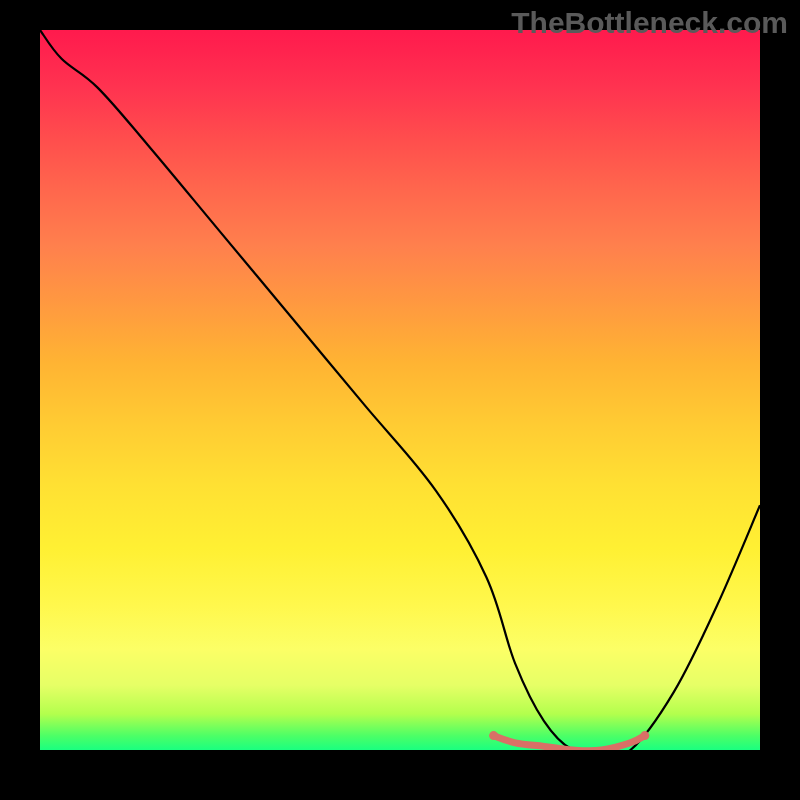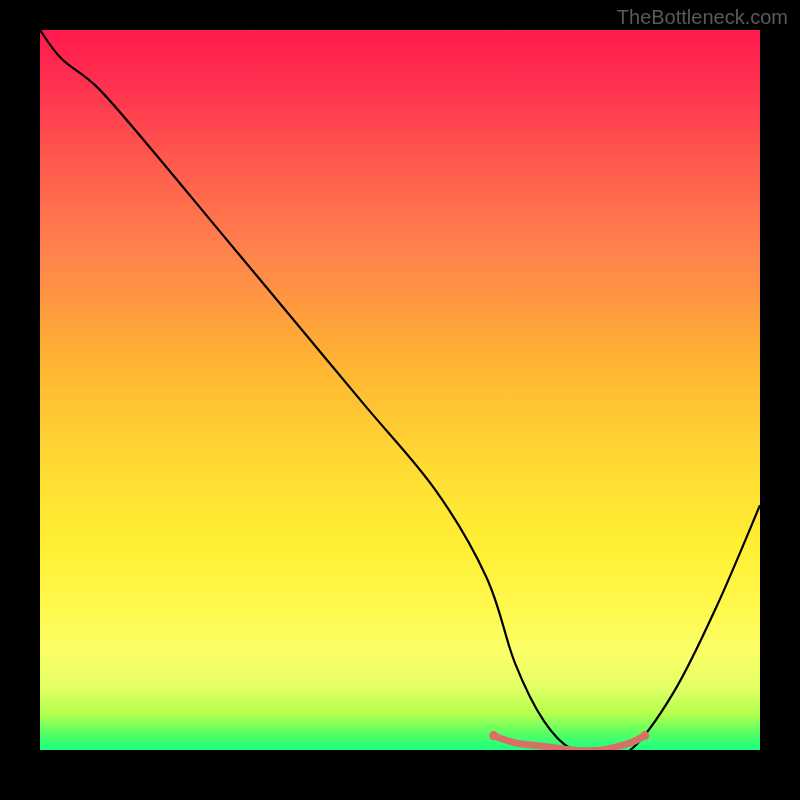--- a/index.html
+++ b/index.html
@@ -9,22 +9,22 @@
     background: #000;
     position: relative;
     font-family: Arial, sans-serif;
     overflow: hidden;
   }
   .watermark {
     position: absolute;
     top: 6px;
     right: 12px;
     color: #5a5a5a;
-    font-size: 20px;
-    font-weight: 400;
+    font-size: 30px;
+    font-weight: 700;
     z-index: 10;
   }
   .plot-area {
     position: absolute;
     left: 40px;
     top: 30px;
     width: 720px;
     height: 720px;
     background: linear-gradient(to bottom,
       #ff1a4d 0%,

